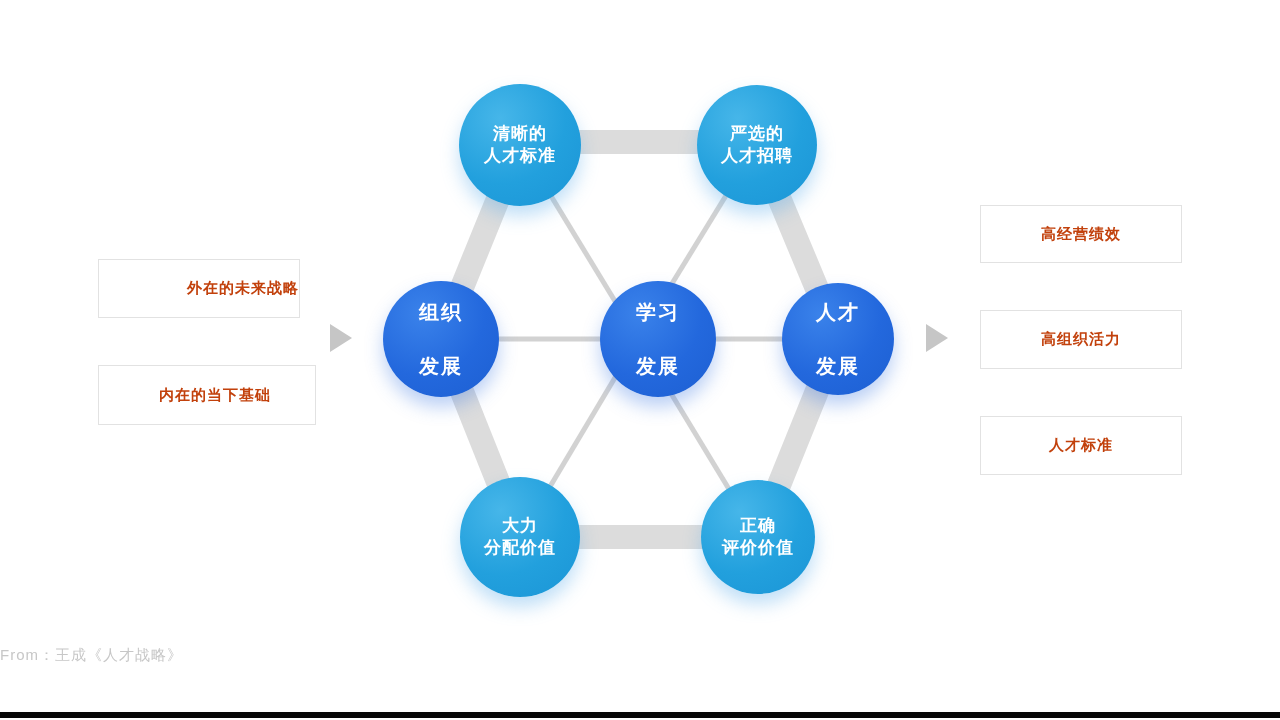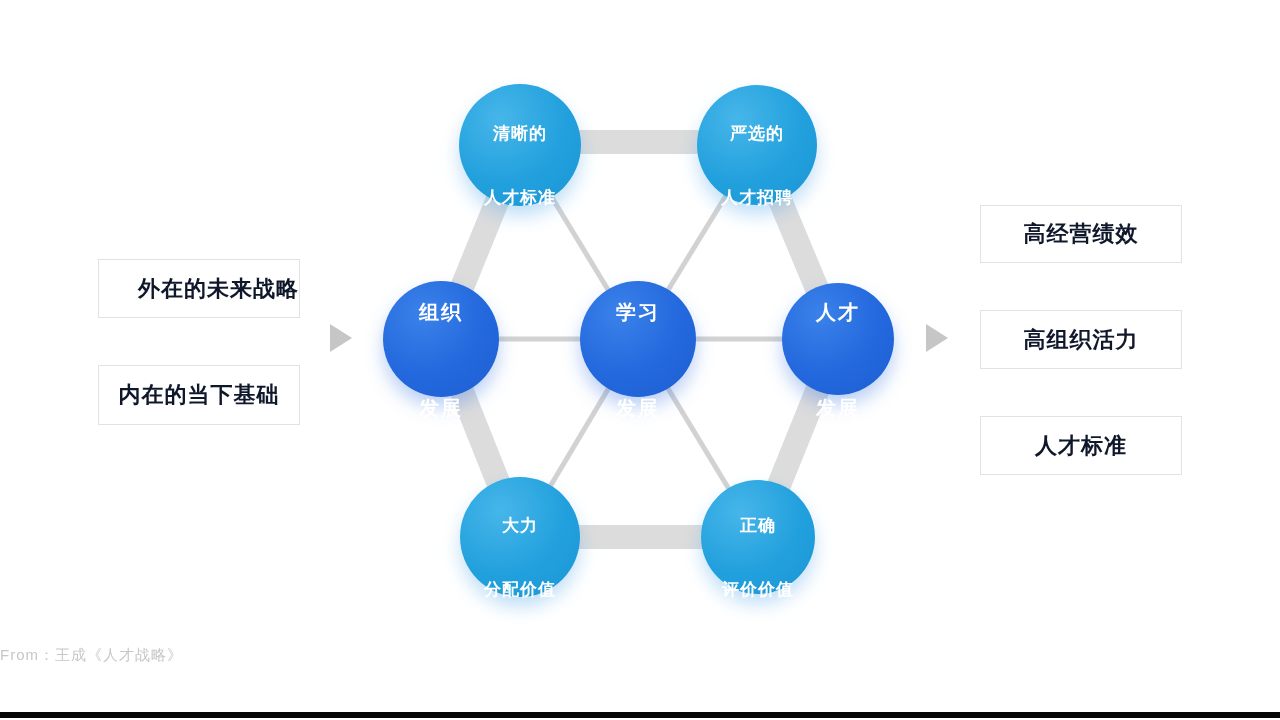--- a/index.html
+++ b/index.html
@@ -5,42 +5,42 @@
   html,body{margin:0;padding:0;background:#ffffff;}
   body{font-family:"Liberation Sans","DejaVu Sans",sans-serif;}
   .stage{position:relative;width:1280px;height:720px;background:#ffffff;overflow:hidden;}
 
   
   .connectors{position:absolute;left:0;top:0;width:1280px;height:720px;z-index:1;}
 
   
   .node{position:absolute;z-index:2;border-radius:50%;display:flex;flex-direction:column;
         align-items:center;justify-content:center;text-align:center;color:#ffffff;line-height:1.32;}
-  .node span{display:block;margin-top:42px;}
+  .node span{display:block;}
   .node.sky{background:radial-gradient(circle at 34% 28%, #46b6e9 0%, #22a0dd 55%, #1b95d6 100%);
             box-shadow:0 10px 18px rgba(90,170,235,0.38);}
   .node.royal{background:radial-gradient(circle at 34% 28%, #3a82ea 0%, #2368dd 55%, #1d5fd2 100%);
               box-shadow:0 10px 18px rgba(60,120,225,0.35);}
   .node.sky{font-size:17px;font-weight:600;letter-spacing:1px;}
   .node.royal{font-size:20px;font-weight:700;letter-spacing:2px;gap:28px;}
 
   .pos-tl{left:459px;top:84px;width:122px;height:122px;}
   .pos-tr{left:697px;top:85px;width:120px;height:120px;}
   .pos-l{left:383px;top:281px;width:116px;height:116px;}
-  .pos-c{left:580px;top:281px;width:116px;height:116px;}
+  .pos-c{left:600px;top:281px;width:116px;height:116px;}
   .pos-r{left:782px;top:283px;width:112px;height:112px;}
   .pos-bl{left:460px;top:477px;width:120px;height:120px;}
   .pos-br{left:701px;top:480px;width:114px;height:114px;}
 
   
   .sidebox{position:absolute;z-index:2;background:#ffffff;border:1px solid #e2e2e2;
            display:flex;align-items:center;justify-content:center;
-           font-size:22px;font-weight:700;color:#0f172a;letter-spacing:1px;}
+           font-size:15px;font-weight:700;color:#c2410c;letter-spacing:1px;}
   .in1{left:98px;top:259px;width:200px;height:57px;justify-content:flex-end;}
-  .in2{left:98px;top:365px;width:200px;height:58px;}
+  .in2{left:98px;top:365px;width:200px;height:58px;padding-left:16px;}
   .out1{left:980px;top:205px;width:200px;height:56px;}
   .out2{left:980px;top:310px;width:200px;height:57px;}
   .out3{left:980px;top:416px;width:200px;height:57px;}
 
   
   .arrow{position:absolute;z-index:2;width:0;height:0;
          border-top:14px solid transparent;border-bottom:14px solid transparent;
          border-left:22px solid #c6c6c6;}
   .arrow-left{left:330px;top:324px;}
   .arrow-right{left:926px;top:324px;}

